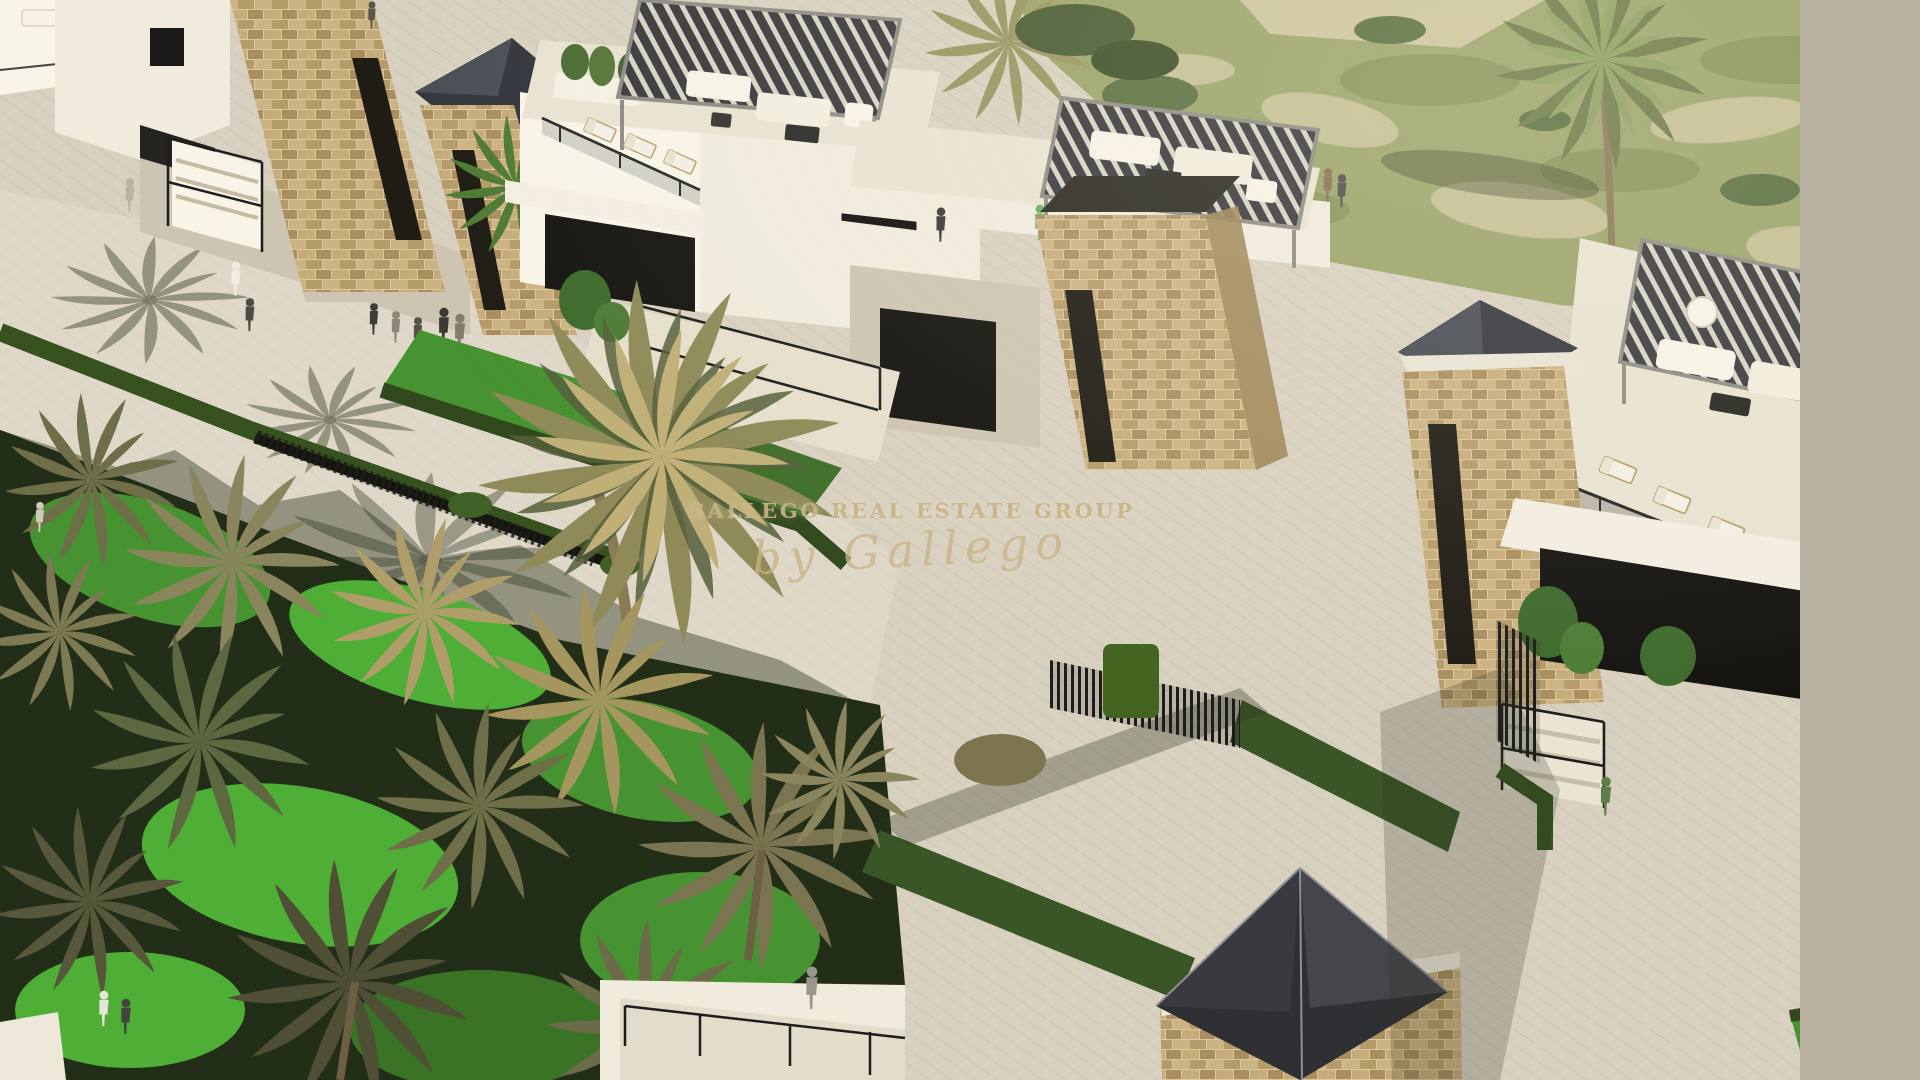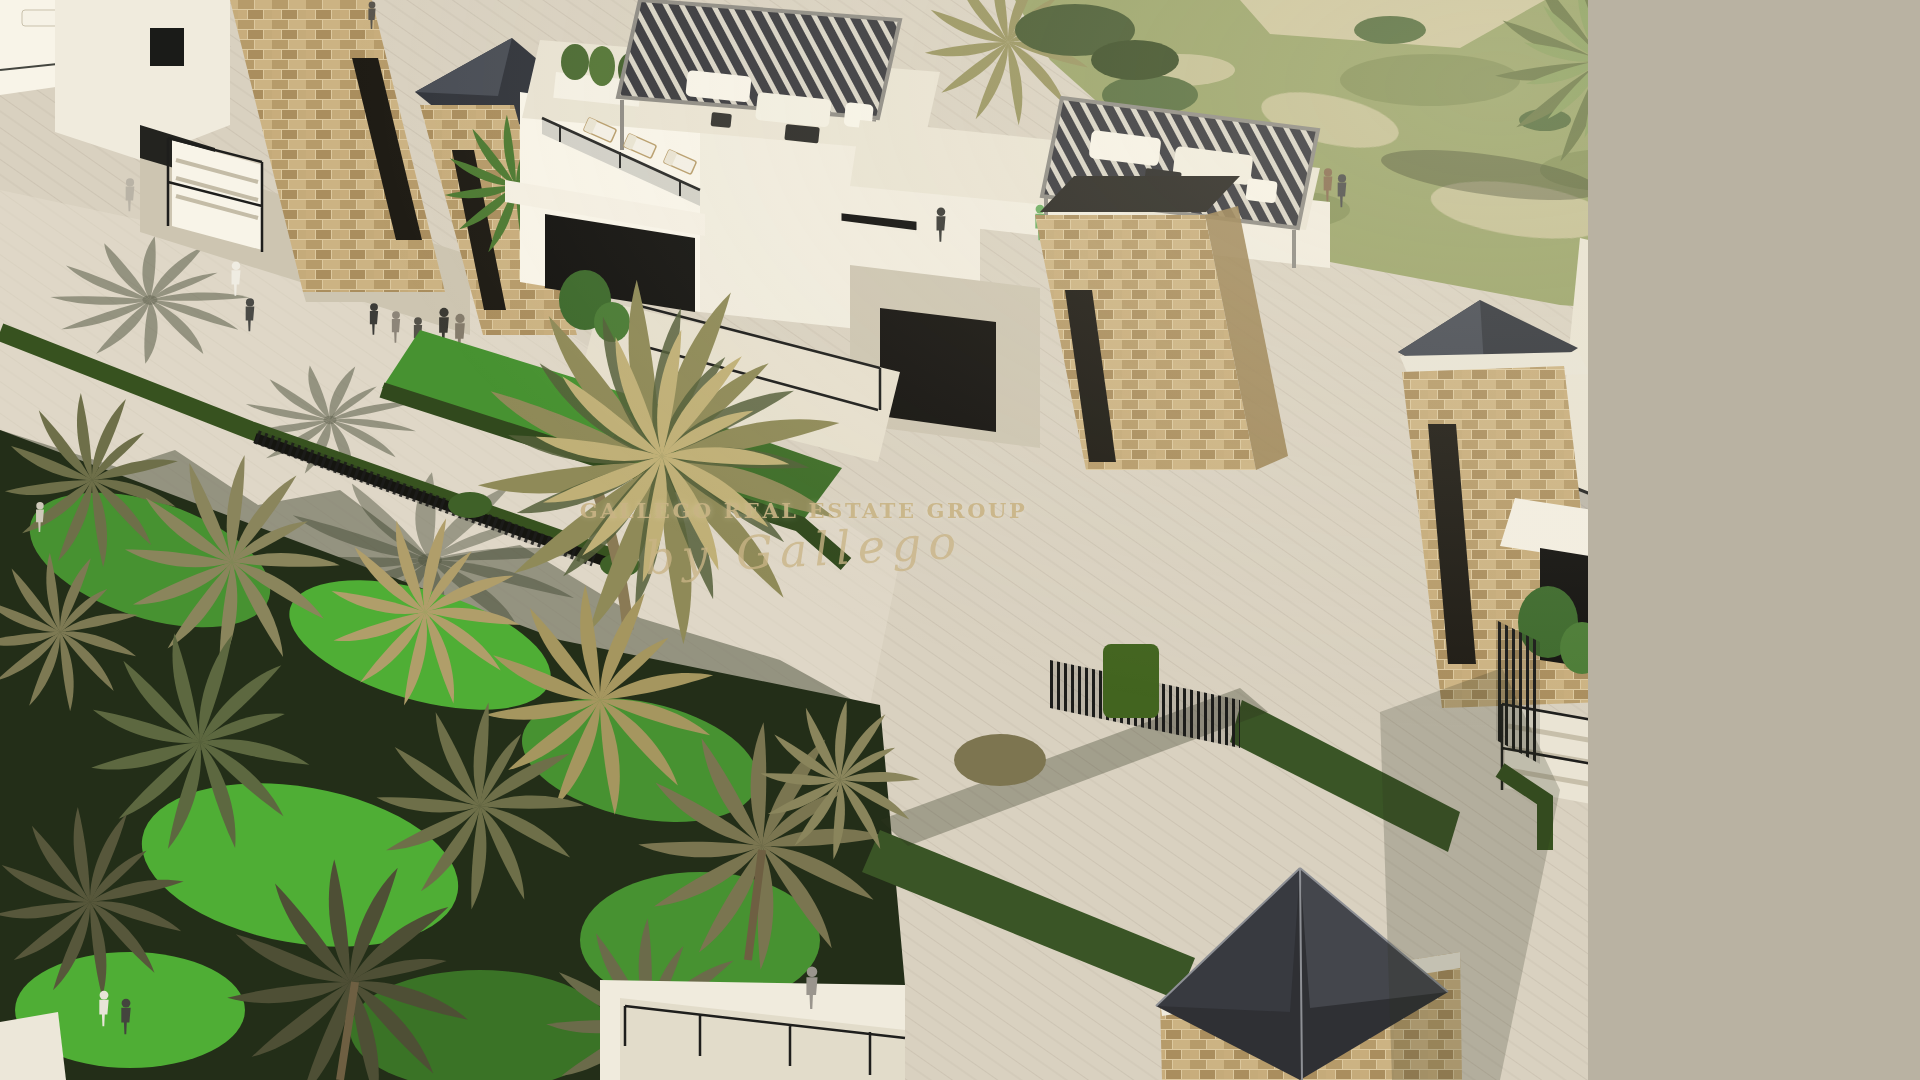--- a/index.html
+++ b/index.html
@@ -1,16 +1,16 @@
 <!DOCTYPE html>
 <html style="--pavement: #d9d1c0; --pavement_light: #e4ddcc; --shadow: #2e3420; --field: #9ba46a; --sand: #d3c9a3; --grass: #479231; --grass_bright: #4fae35; --garden_dark: #232e18; --hedge: #3a5526; --stone: #c2a877; --wall: #f0ebdd; --wall_bright: #f8f4e8; --wall_shade: #cdc5b1; --glass: #1a1b18; --pergola_slat: #3a3a3e; --palm_gold: #b4a26c; --palm_olive: #6f7247; --palm_green: #4e7a33; --metal: #1e1e1c; --watermark: #c9b486;"><head>
 <meta charset="utf-8">
 <style>
   html,body{margin:0;padding:0;background:#b9b2a2;}
-  .stage{position:relative;width:1588px;height:1080px;overflow:hidden;
+  .stage{position:relative;width:1800px;height:1080px;overflow:hidden;
          font-family:"Liberation Sans",sans-serif;background:#d9d2c2;}
   .stage svg{position:absolute;inset:0;display:block;}
   .watermark{position:absolute;left:50.6%;top:498px;transform:translateX(-50%);
              text-align:center;pointer-events:none;z-index:5;}
   .wm-title{font-family:"DejaVu Serif","Liberation Serif",serif;
             font-size:21px;letter-spacing:2.6px;font-weight:600;
             color:var(--watermark,#c9b486);opacity:.92;white-space:nowrap;
             text-shadow:0 0 6px rgba(255,250,235,.28);}
   .wm-sig{font-family:"DejaVu Serif","Liberation Serif",serif;font-style:italic;
           font-size:46px;letter-spacing:7px;color:var(--watermark,#c9b486);

